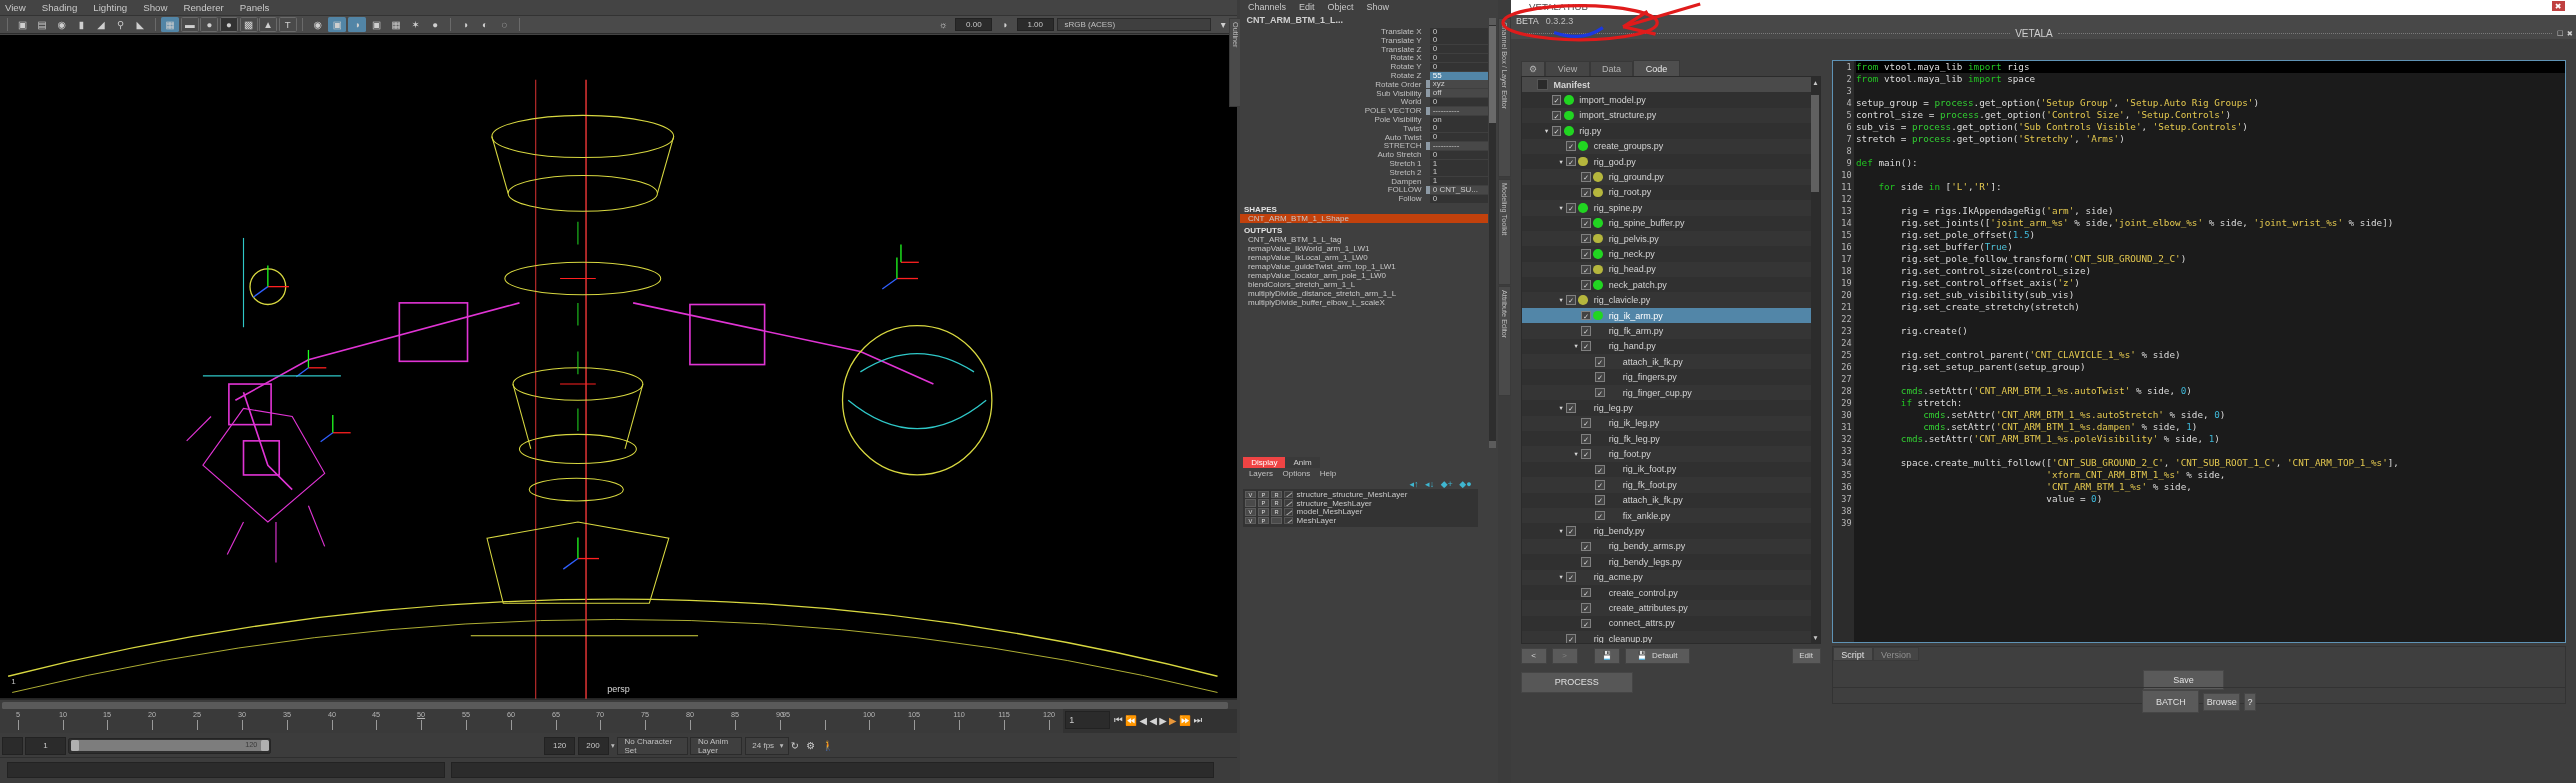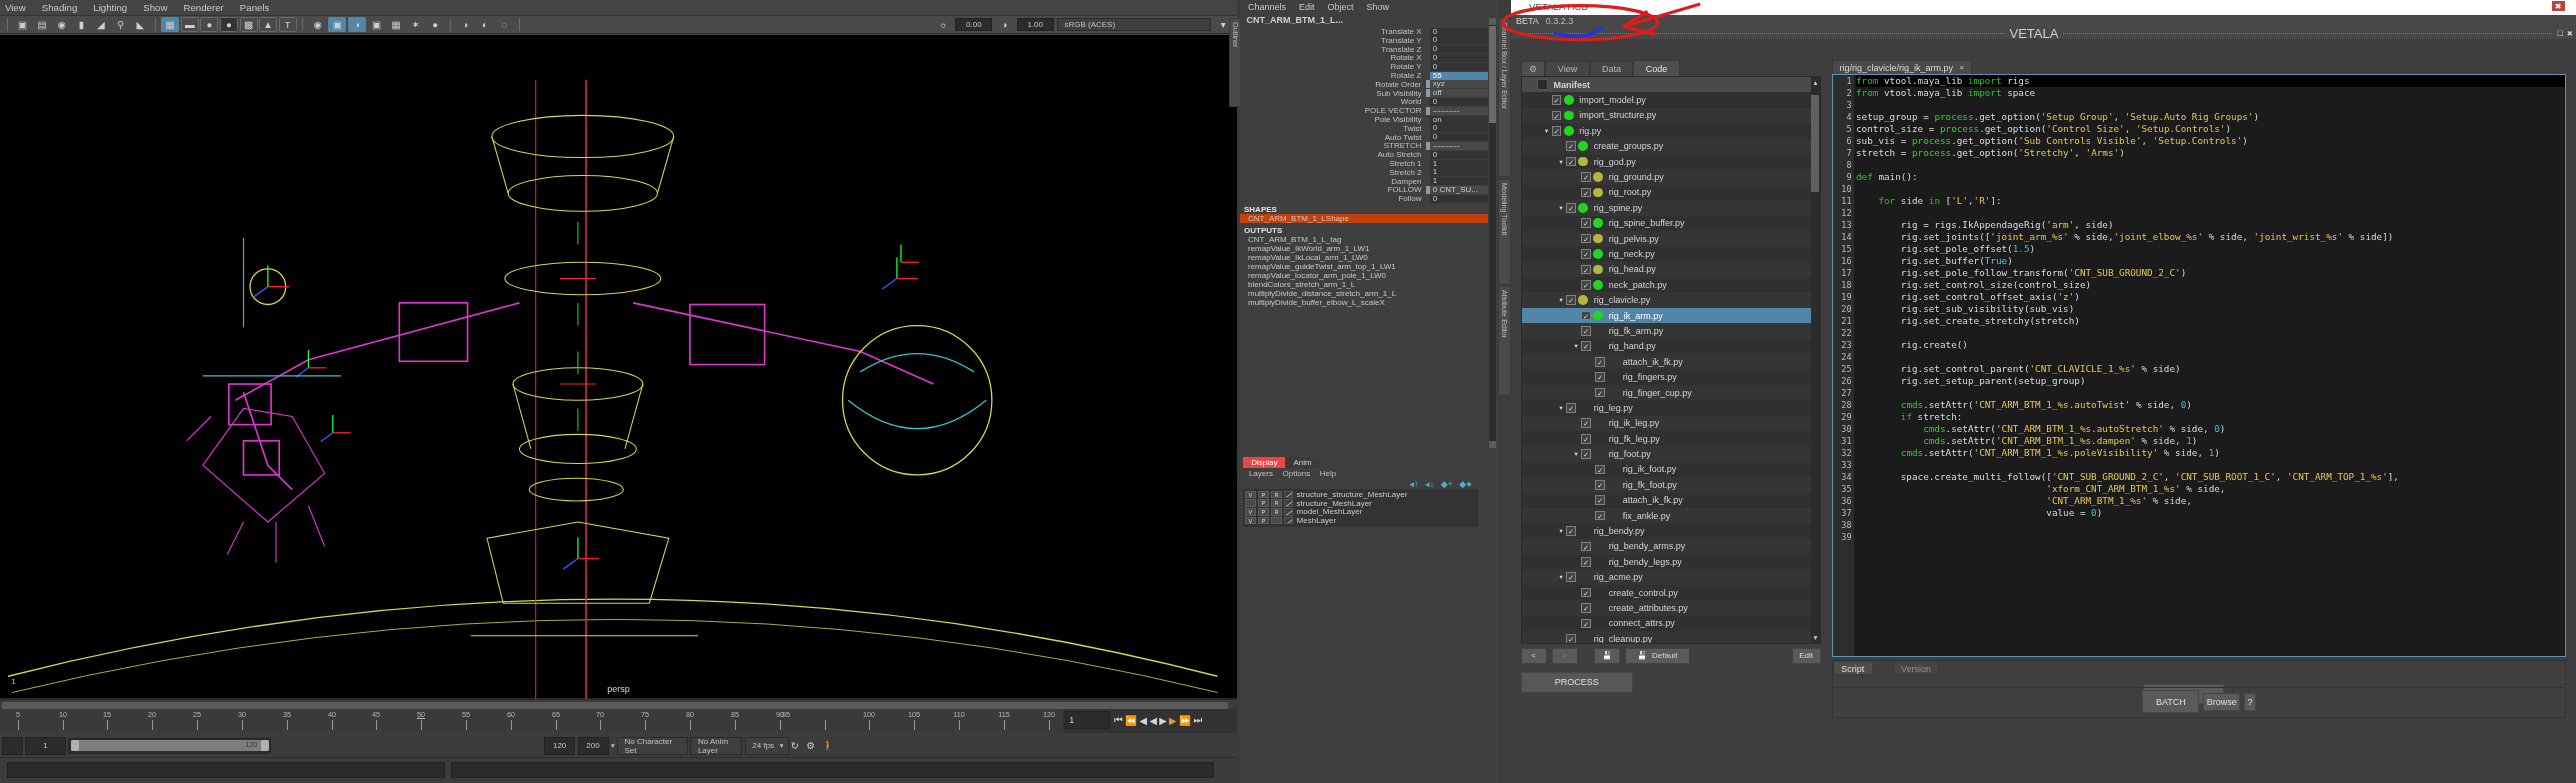--- a/index.html
+++ b/index.html
@@ -86,21 +86,21 @@
   
   .vet { position:absolute; left:1511px; top:0; width:1065px; height:783px; background:#3e3e3e; }
   .vet-top { height:14.6px; background:#fff; }
   .vet-beta { position:absolute; left:0; top:14.6px; width:1065px; height:13px; background:#484848; }
   .vet-beta span { font-size:9px; color:#d6d6d6; padding-left:4.9px; line-height:13px;}
   .vet-beta .num { color:#bdbdbd; padding-left:4.9px;}
   .vet-hubtxt { position:absolute; left:-8px; top:-0.8px; color:#3a3a3a; font-size:9.7px;}
   .vet-titlebar { position:absolute; left:0; top:28px; width:1065px; height:11.4px; background:#484848;
                   display:flex; align-items:center; justify-content:center; }
   .vet-titlebar .dot { flex:1; border-top:0.8px dotted #7a7a7a; margin:0 4.9px;}
-  .vet-titlebar .t { font-size:13px; color:#cfcfcf;}
+  .vet-titlebar .t { font-size:10px; color:#cfcfcf;}
   .vet-body-title { position:absolute; left:0; top:42px; width:1065px; height:18px; text-align:center; font-size:9.7px; color:#d8d8d8; line-height:18px;}
 
   .vet-left { position:absolute; left:9.7px; top:60px; width:300px; height:714px;}
   .vt-tabs { display:flex; height:16px; align-items:flex-end; }
   .vt-tab { padding:0 11.4px; height:14.6px; line-height:14.6px; font-size:9px; color:#b4b4b4; background:#454545; border:0.8px solid #383838; border-bottom:none;}
   .vt-tab.on { background:#4e4e4e; color:#e8e8e8; height:16px; line-height:16px;}
   .vt-gear { width:24px; background:#4e4e4e; display:flex; align-items:center; justify-content:center;}
   .tree { background:#333; border:0.8px solid #2b2b2b; height:568px; position:relative; overflow:hidden;}
   .tr-row { display:flex; align-items:center; height:15.4px; font-size:9px; color:#d4d4d4; position:relative;}
   .tr-row:nth-child(odd) { background:#353535;}
@@ -128,21 +128,21 @@
   .code { background:#1b1b1b; border:0.8px solid #5f93b5; height:583px; position:relative; overflow:hidden; font-family:"DejaVu Sans Mono", monospace; font-size:9.3px;}
   .ln { position:absolute; left:0; top:0; width:21px; height:100%; background:#2c2c2c;}
   .ln div { height:12px; line-height:12px; text-align:right; padding-right:2.4px; color:#b9b9b9; font-size:8.5px;}
   .codetext { position:absolute; left:23px; top:0; right:0; white-space:pre;}
   .codetext div { height:12px; line-height:12px; color:#dcdcdc;}
   .codetext div.first { background:#000; }
   .kw { color:#22c322;} .str { color:#e3c84f;} .mod { color:#32cd32;} .num2 { color:#3fb8d8;} .cyan{color:#4fc3d9;}
   .cd-status { display:flex; height:16px; align-items:center; font-size:9px; color:#c4c4c4; border-bottom:0.8px solid #333;}
   .cd-status .l { padding-left:4.9px;} .cd-status .c { flex:1; text-align:center;}
   .cd-sv { margin-top:3.2px; border:0.8px solid #333; background:#3f3f3f; height:58px; position:relative;}
-  .cd-sv .tabs { display:flex; height:14px;gap:20px;}
+  .cd-sv .tabs { display:flex; height:14px;}
   .cd-sv .tb2 { padding:0 7.3px; height:14px; line-height:14px; font-size:9px; background:#4d4d4d; color:#e0e0e0; border:0.8px solid #3a3a3a;}
   .cd-sv .tb2.dim { background:#454545; color:#909090;}
   .savebtn { position:absolute; left:310px; top:23px; width:81px; height:20px; background:#5a5a5a; border:0.8px solid #474747; color:#e2e2e2; font-size:9px; display:flex; align-items:center; justify-content:center;}
   .bbar { position:absolute; left:321px; top:687px; width:734px; height:28px; display:flex; align-items:center; justify-content:center; gap:4px; border-top:0.8px solid #333;}
   .bbtn { background:#5a5a5a; border:0.8px solid #464646; color:#e0e0e0; font-size:9px; display:flex; align-items:center; justify-content:center;}
 
   
   .annot { position:absolute; left:0; top:0; width:2576px; height:783px; pointer-events:none;}
 </style>
 </head>
@@ -891,26 +891,20 @@
             <span>💾</span>
             <span>Default</span>
           </div>
         <div style="flex:1"></div>
         <div class="minibtn" style="width:29px">Edit</div>
       </div>
       <div class="processbtn">PROCESS</div>
     </div>
 
     <div class="vet-right">
-      <div class="cd-tabs">
-        <div class="cd-tab">
-          <span>rig/rig_clavicle/rig_ik_arm.py</span>
-          <span class="x">×</span>
-        </div>
-      </div>
       <div class="code">
         <div class="ln" id="code-lnums">
             <div>1</div>
             <div>2</div>
             <div>3</div>
             <div>4</div>
             <div>5</div>
             <div>6</div>
             <div>7</div>
             <div>8</div>

